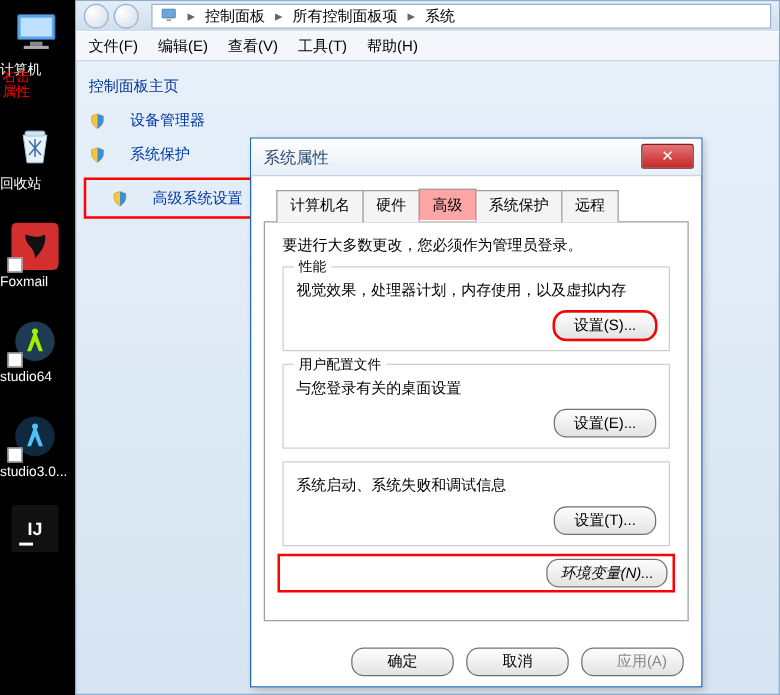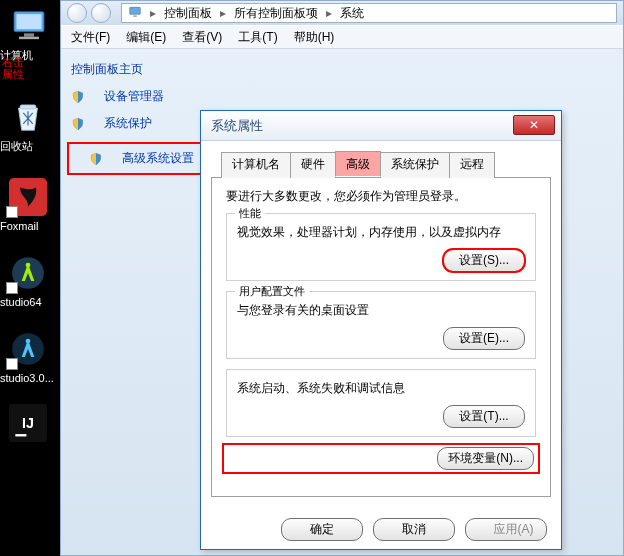--- a/index.html
+++ b/index.html
@@ -196,21 +196,21 @@
     min-width: 82px;
     border: 1px solid #707070;
     background: linear-gradient(#fdfdfd,#e3e3e3);
     padding: 2px 10px;
     font-size: 12px;
     text-align: center;
     border-radius: 10px;
   }
   .win-btn.disabled { color: #888; padding-left: 25px; }
   .hl-btn { outline: 2px solid #f00; outline-offset: -1px; }
-  .env-hl { outline: 2px solid #f00; outline-offset: 2px; padding-right:2px; text-align:right; margin-top:6px;}
+  .env-hl { outline: 2px solid #f00; outline-offset: 2px; padding-right:2px; text-align:right; margin-top:6px;font-style:italic;}
   .dlg-footer {
     position: absolute;
     bottom: 8px; right: 14px;
     display: flex; gap: 10px;
   }
 </style>
 </head>
 <body>
 
 <div class="desktop">

